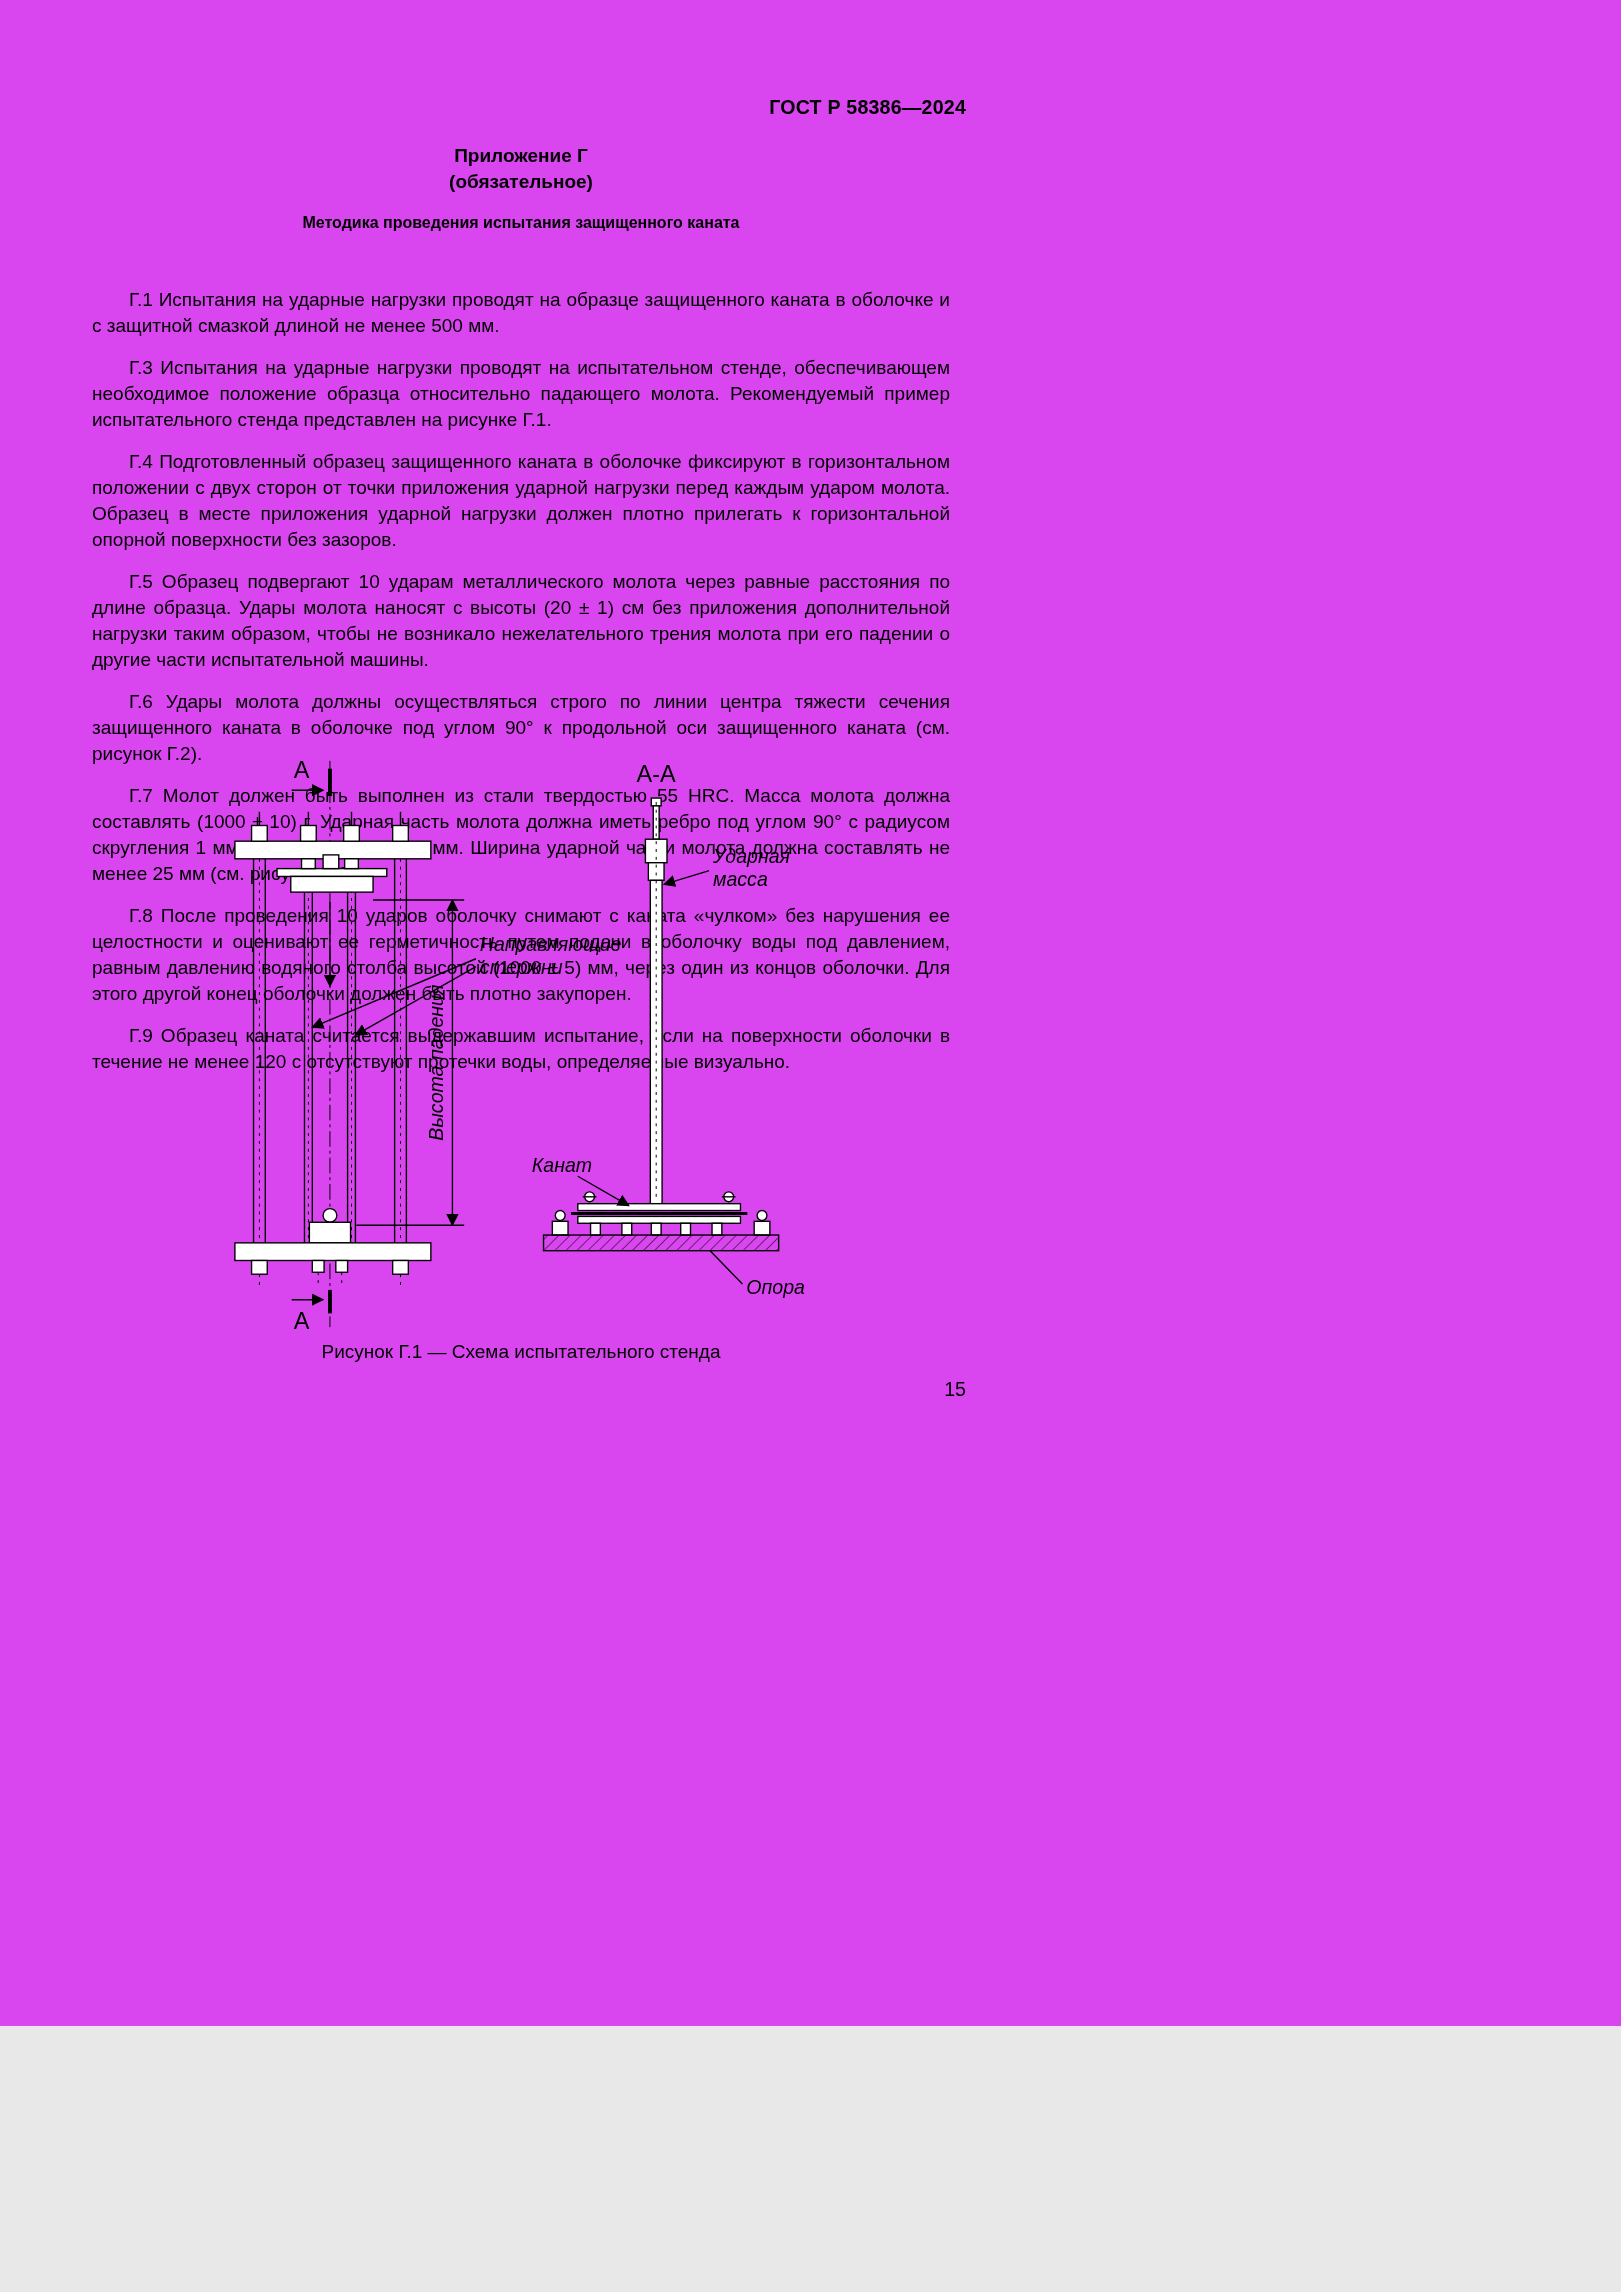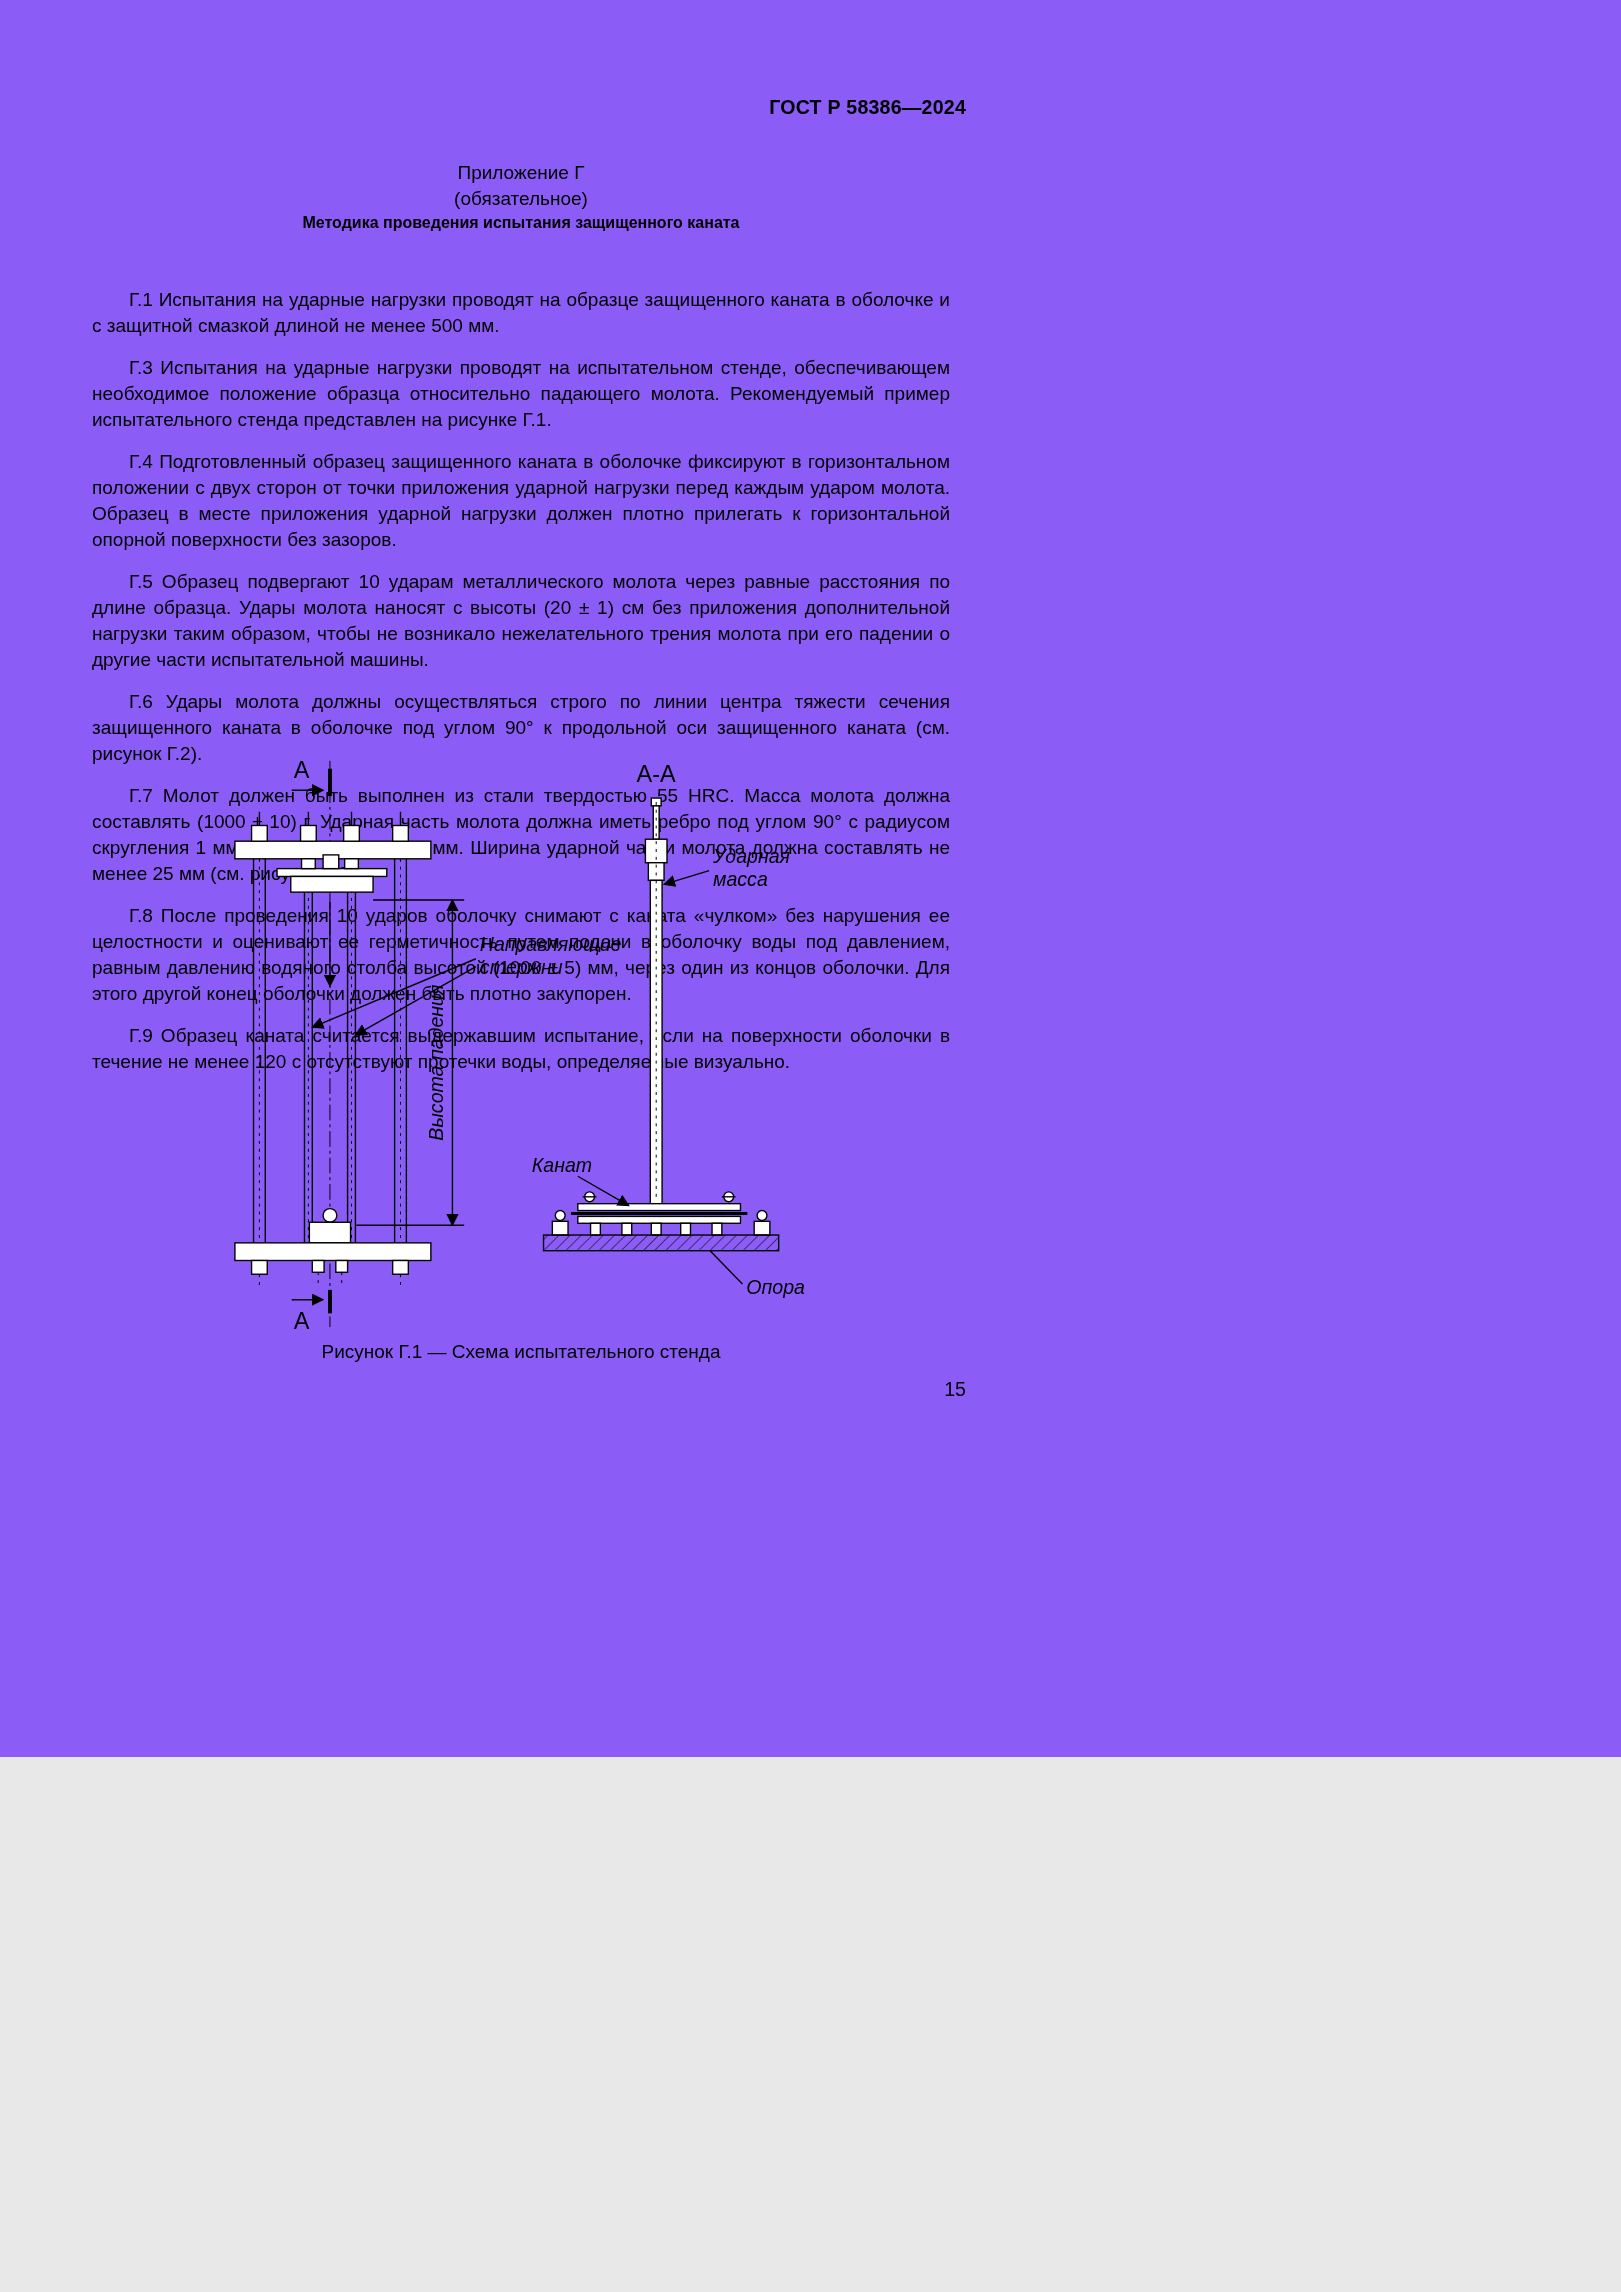--- a/index.html
+++ b/index.html
@@ -1,22 +1,22 @@
 <!DOCTYPE html>
 <html><head>
 <meta charset="utf-8">
 <style>
   * { box-sizing: border-box; }
   html, body { margin: 0; padding: 0; background: #e8e8e8; }
   .page {
     position: relative;
     width: 1621px;
-    height: 1757px;
+    height: 2026px;
     margin: 0 auto;
-    background: #8b5cf6;
+    background: #d946ef;
     font-family: "Liberation Sans", sans-serif;
     color: #000000;
   }
   .content {
     position: absolute;
     left: 76px;
     top: 0;
     width: 890px;
     height: 100%;
   }
@@ -27,23 +27,22 @@
     font-size: 19.6px;
     font-weight: bold;
     letter-spacing: 0.2px;
   }
   .annex-block {
     position: absolute;
     top: 143px;
     width: 100%;
     text-align: center;
     font-size: 19px;
-    font-weight: normal;
+    font-weight: bold;
     line-height: 25.5px;
-    margin-top: 17px;
   }
   .doc-title {
     position: absolute;
     top: 210px;
     width: 100%;
     text-align: center;
     font-size: 16px;
     font-weight: bold;
     line-height: 26.5px;
   }

